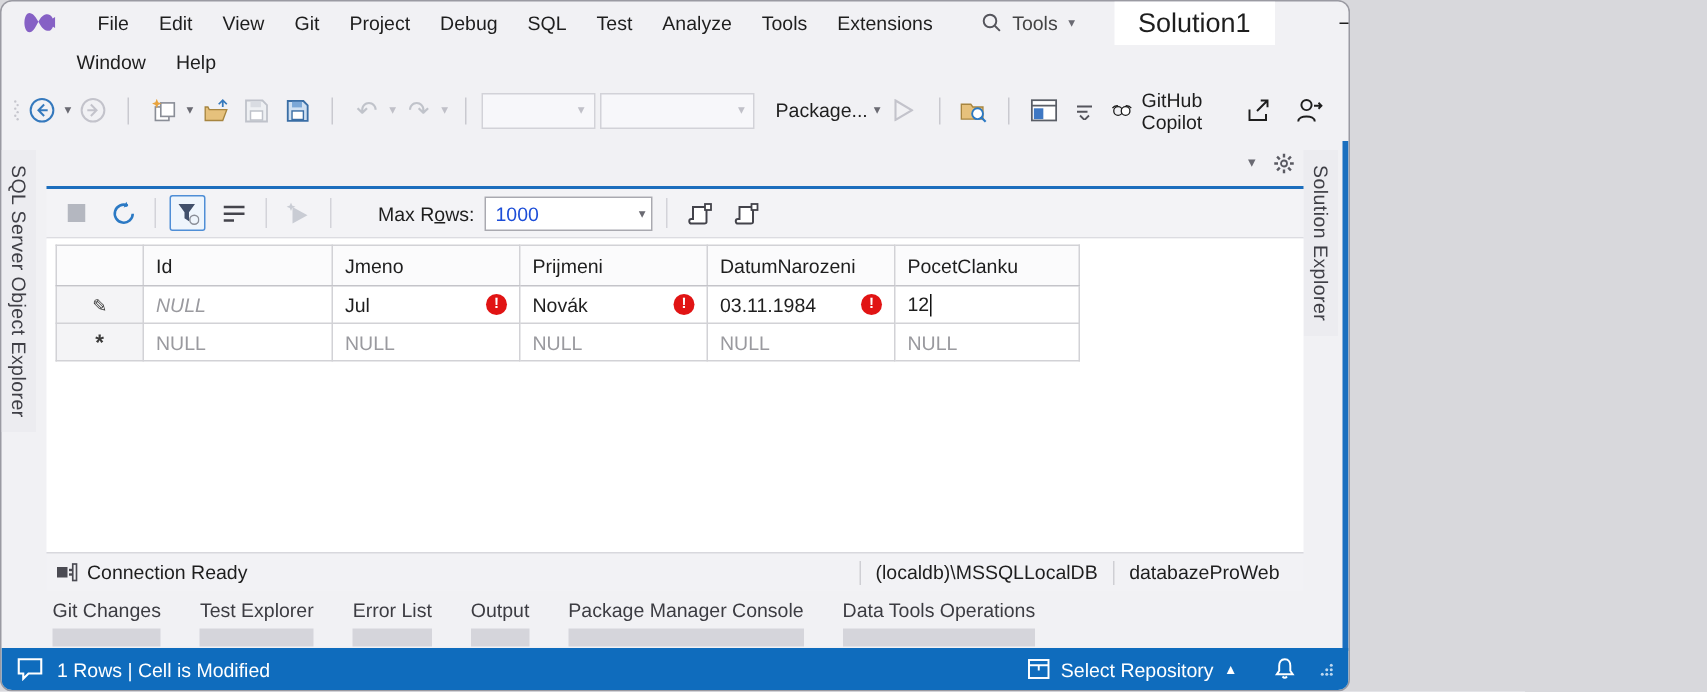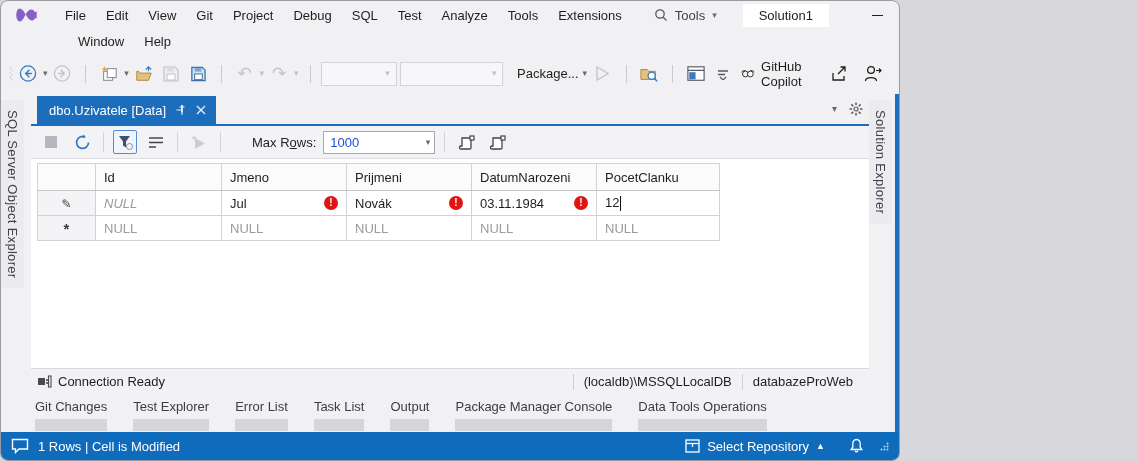--- a/index.html
+++ b/index.html
@@ -4,26 +4,26 @@
 <style>
   * { box-sizing: border-box; margin: 0; padding: 0; }
   body { background:#d8d8dc; font-family:"Liberation Sans",sans-serif; }
   .app { position:relative; width:900px; height:461px; background:#f1f1f4;
          border:1px solid #9a9aa2; border-radius:8px; overflow:hidden;
          font-family:"Liberation Sans",sans-serif; color:#1e1e1e; font-size:13px; }
 
   
   .titlebar { position:absolute; top:0; left:0; right:0; height:52px; }
   .tb-row1 { display:flex; align-items:center; height:28px; padding-left:12px; }
-  .tb-row2 { display:flex; align-items:flex-end; height:24px; padding-left:67px; }
+  .tb-row2 { display:flex; align-items:flex-end; height:24px; padding-left:40px; }
   .vslogo { width:30px; height:22px; margin-right:12px; flex:0 0 auto; }
   .menu-item { padding:0 10px; height:100%; display:flex; align-items:center; cursor:default; }
   .tb-sep { width:1px; height:18px; background:#c9c9cf; margin:0 8px; }
   .search-box { display:flex; align-items:center; gap:7px; color:#444; margin:0 26px 0 6px; }
-  .solution-badge { background:#ffffff; padding:4px 16px; font-size:13px; color:#1e1e1e; margin-right:26px; }
+  .solution-badge { background:#ffffff; padding:4px 16px; font-size:18px; color:#1e1e1e; margin-right:26px; }
   .win-controls { display:flex; height:28px; }
   .win-btn { width:45px; height:28px; display:flex; align-items:center; justify-content:center; color:#1e1e1e; }
   .maxbox { width:10px; height:10px; border:1px solid #1e1e1e; display:inline-block; }
   .minline { width:11px; border-top:1px solid #1e1e1e; display:inline-block; }
   .spacer { flex:1; }
 
   
   .toolbar { position:absolute; top:52px; left:0; right:0; height:41px;
              display:flex; align-items:center; padding:0 8px; gap:3px; }
   .tool-btn { height:26px; min-width:24px; display:flex; align-items:center; justify-content:center;
@@ -287,34 +287,20 @@
   <div class="side-strip left">
     <span class="vtab">SQL Server Object Explorer</span>
   </div>
   <div class="side-strip right">
     <span class="vtab">Solution Explorer</span>
   </div>
   <div class="accent-strip"></div>
 
   <div class="editor">
     <div class="tabstrip">
-      <div class="doc-tab">
-        <span>dbo.Uzivatele [Data]</span>
-        <span class="ticon">
-          <svg width="12" height="12" viewBox="0 0 12 12">
-            <path d="M7 1 V8 M4.5 3 H9.5 M7 8 L7 8 M1.5 6 H7 M7 10.8 V8" stroke="#fff" stroke-width="1.2" fill="none"></path>
-            <rect x="6.2" y="1" width="1.6" height="7" fill="#fff"></rect>
-          </svg>
-        </span>
-        <span class="ticon">
-          <svg width="10" height="10" viewBox="0 0 10 10">
-            <path d="M1 1 L9 9 M9 1 L1 9" stroke="#fff" stroke-width="1.3"></path>
-          </svg>
-        </span>
-      </div>
       <div class="tabstrip-right">
         <span class="caret" style="font-size:10px">▾</span>
         <svg width="14" height="14" viewBox="0 0 14 14">
           <circle cx="7" cy="7" r="2" fill="none" stroke="#5a5a62" stroke-width="1.2"></circle>
           <g stroke="#5a5a62" stroke-width="1.6">
             <line x1="7" y1="0.5" x2="7" y2="3"></line>
               <line x1="7" y1="11" x2="7" y2="13.5"></line>
             <line x1="0.5" y1="7" x2="3" y2="7"></line>
               <line x1="11" y1="7" x2="13.5" y2="7"></line>
             <line x1="2.4" y1="2.4" x2="4.2" y2="4.2"></line>
@@ -457,24 +443,20 @@
       </div>
     <div class="panel-tab">
         <span class="pt-label">Test Explorer</span>
         <span class="pt-block"></span>
       </div>
     <div class="panel-tab">
         <span class="pt-label">Error List</span>
         <span class="pt-block"></span>
       </div>
     <div class="panel-tab">
-        <span class="pt-label">Task List</span>
-        <span class="pt-block"></span>
-      </div>
-    <div class="panel-tab">
         <span class="pt-label">Output</span>
         <span class="pt-block"></span>
       </div>
     <div class="panel-tab">
         <span class="pt-label">Package Manager Console</span>
         <span class="pt-block"></span>
       </div>
     <div class="panel-tab">
         <span class="pt-label">Data Tools Operations</span>
         <span class="pt-block"></span>

